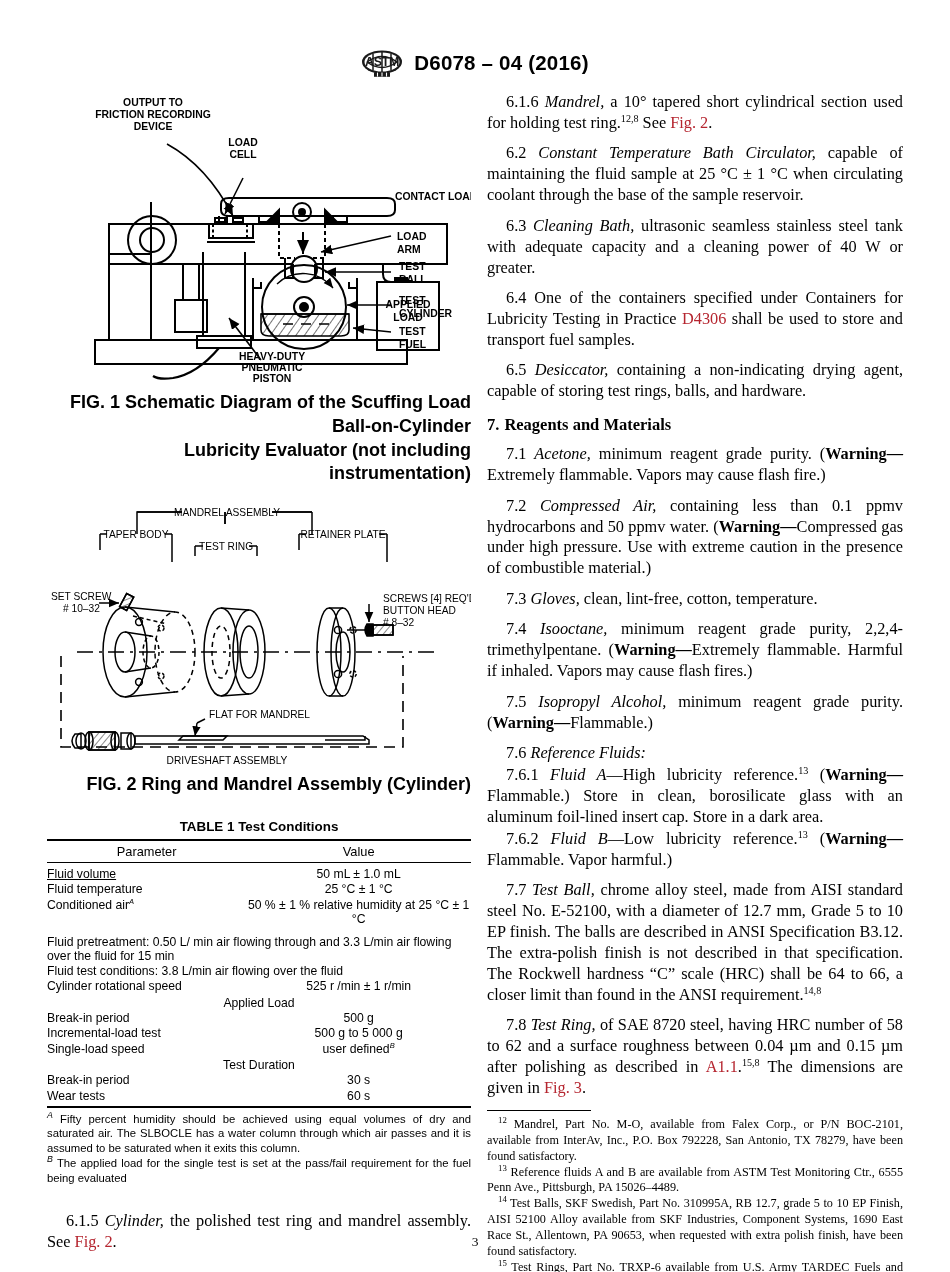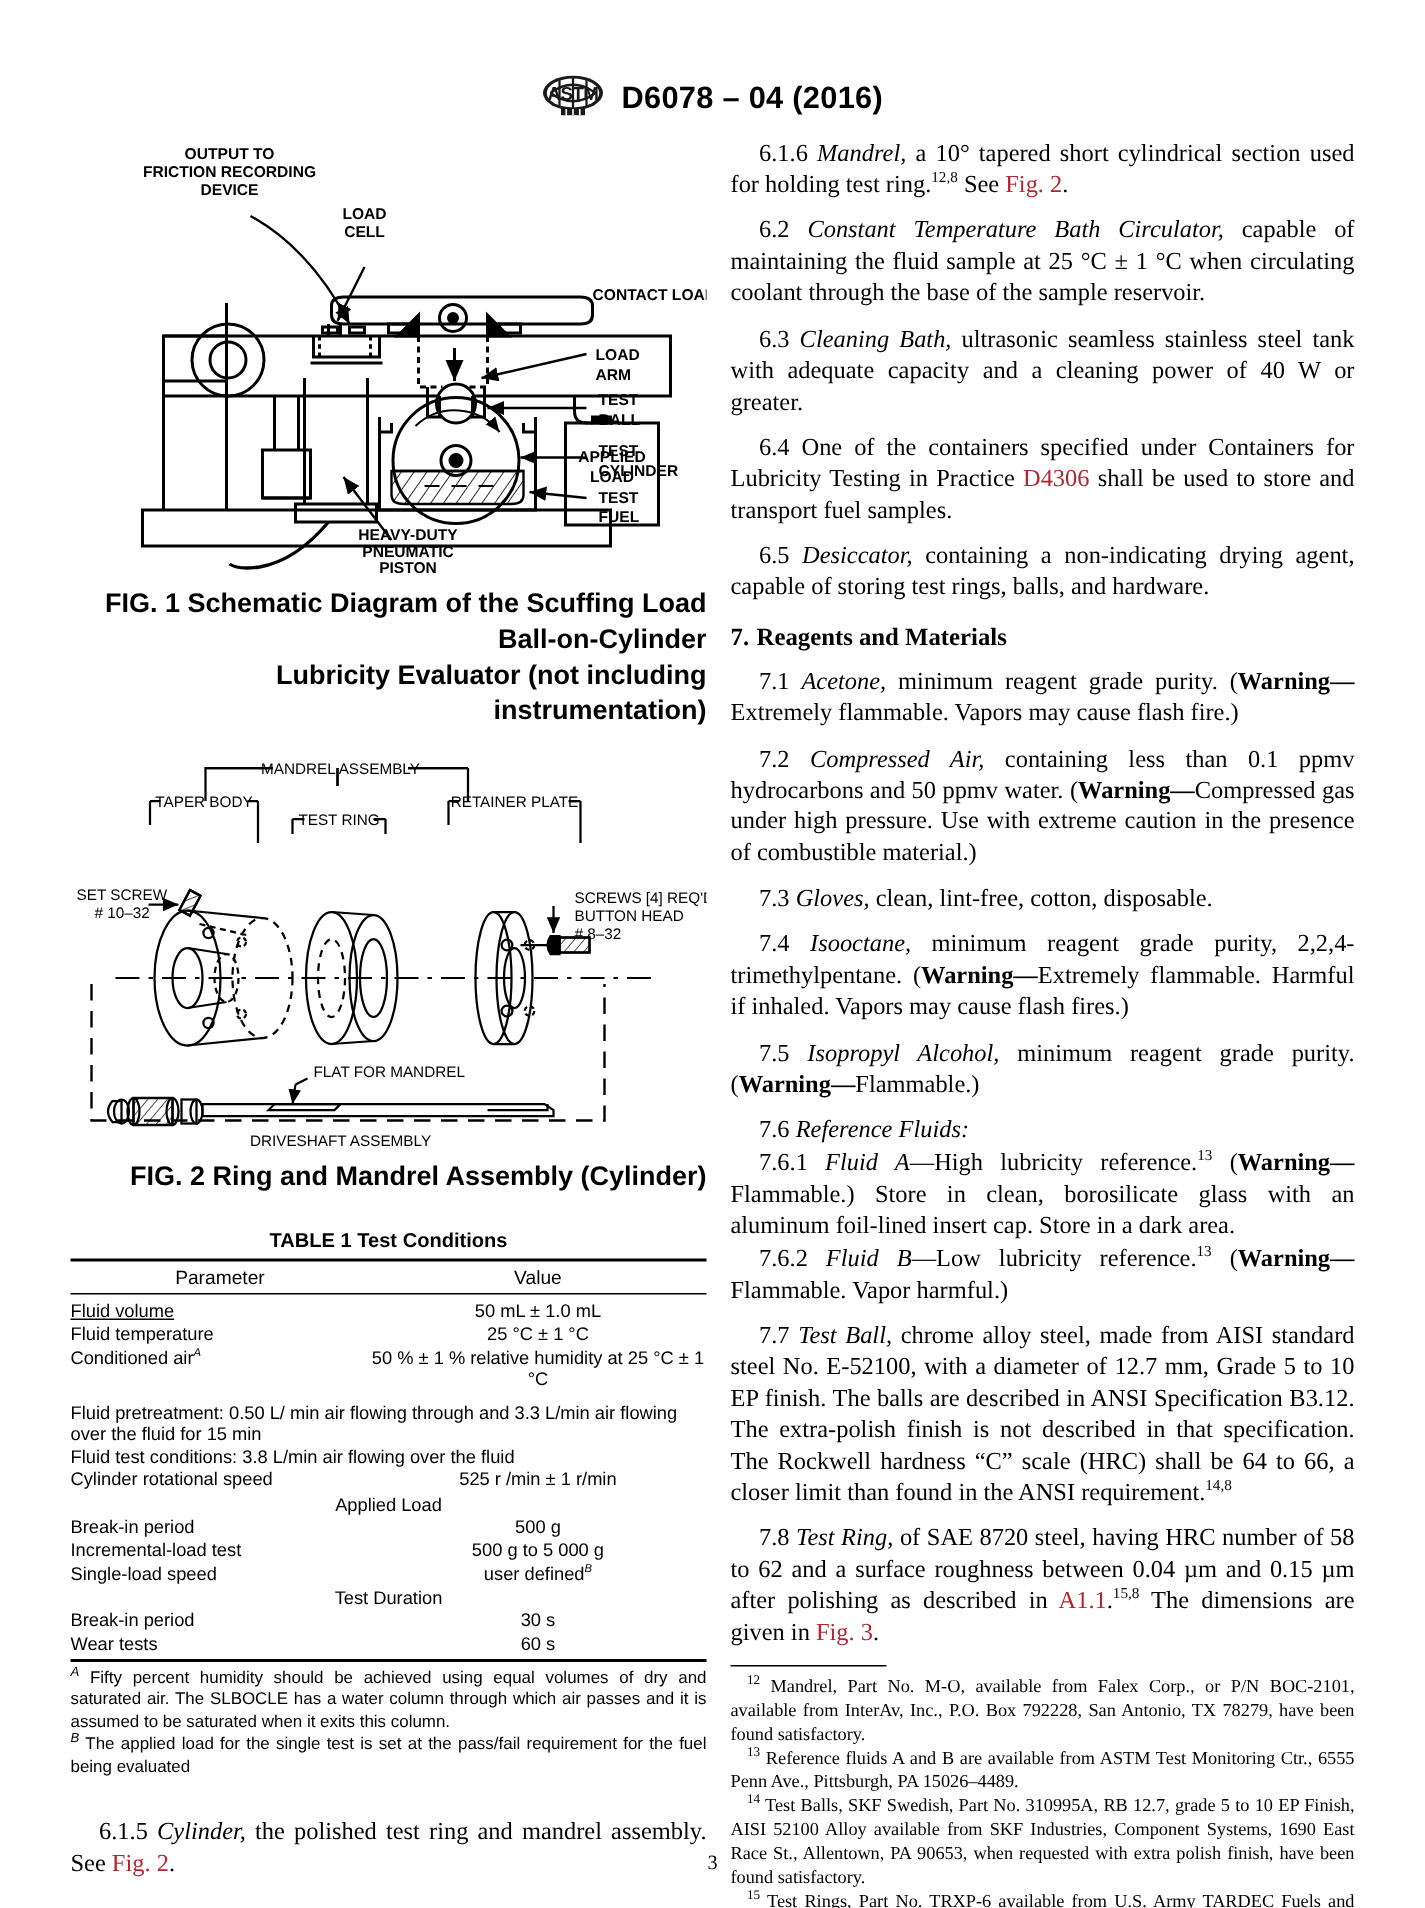--- a/index.html
+++ b/index.html
@@ -23,21 +23,21 @@
 
   
   .header {
     position: absolute;
     top: 48px;
     left: 0;
     width: 950px;
     text-align: center;
     display: flex;
     justify-content: center;
-    align-items: flex-end;
+    align-items: center;
     gap: 11px;
   }
   .astm-logo {
     display: inline-block;
     width: 42px;
     height: 30px;
     position: relative;
   }
   .header-title {
     font-family: "Liberation Sans", "DejaVu Sans", sans-serif;
@@ -555,21 +555,21 @@
       <span class="it">Acetone,</span><span> minimum reagent grade purity. (</span><span class="bd">Warning—</span><span>Extremely flammable. Vapors may cause flash fire.)</span>
     </p>
 
     <p class="body">
       <span>7.2</span>
       <span class="it">Compressed Air,</span><span> containing less than 0.1 ppmv hydrocarbons and 50 ppmv water. (</span><span class="bd">Warning—</span><span>Compressed gas under high pressure. Use with extreme caution in the presence of combustible material.)</span>
     </p>
 
     <p class="body">
       <span>7.3</span>
-      <span class="it">Gloves,</span><span> clean, lint-free, cotton, disposable.</span>
+      <span class="it">Gloves,</span><span> clean, lint-free, cotton, temperature.</span>
     </p>
 
     <p class="body">
       <span>7.4</span>
       <span class="it">Isooctane,</span><span> minimum reagent grade purity, 2,2,4-trimethylpentane. (</span><span class="bd">Warning—</span><span>Extremely flammable. Harmful if inhaled. Vapors may cause flash fires.)</span>
     </p>
 
     <p class="body">
       <span>7.5</span>
       <span class="it">Isopropyl Alcohol,</span><span> minimum reagent grade purity. (</span><span class="bd">Warning—</span><span>Flammable.)</span>

